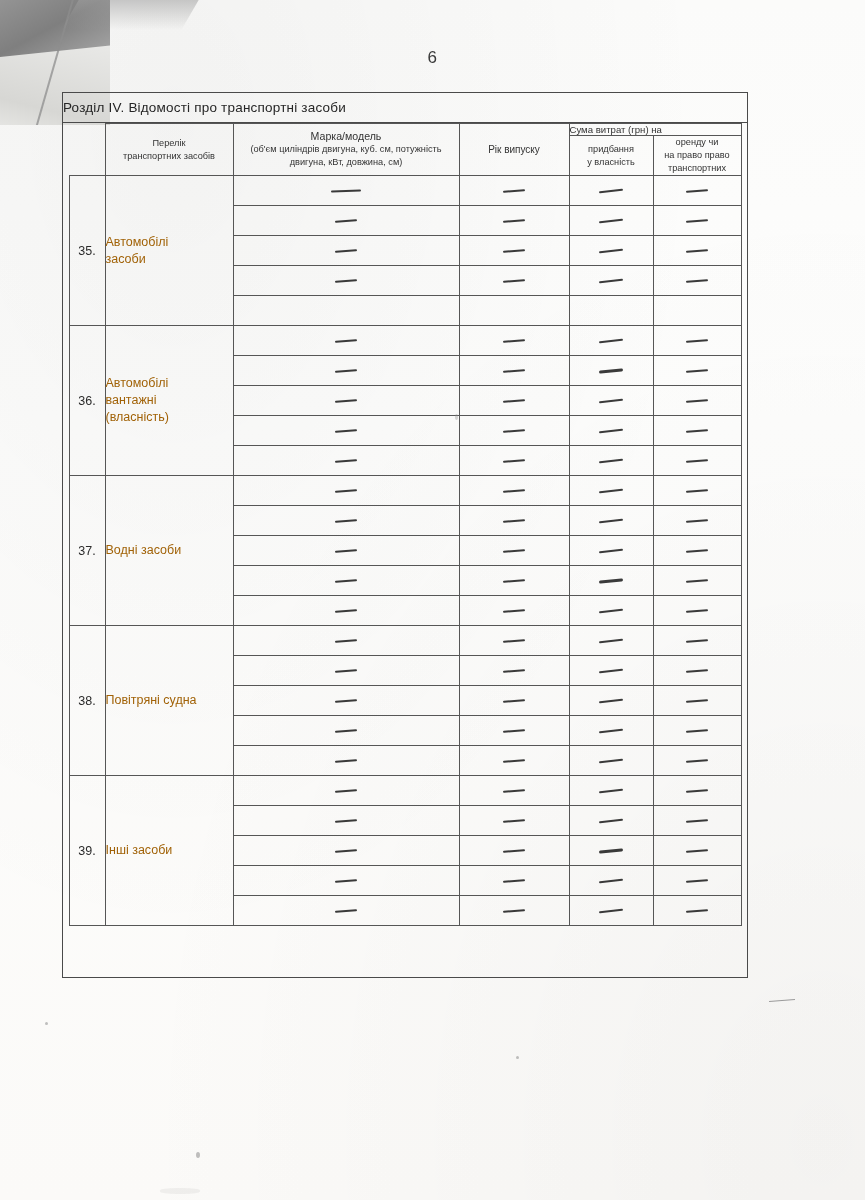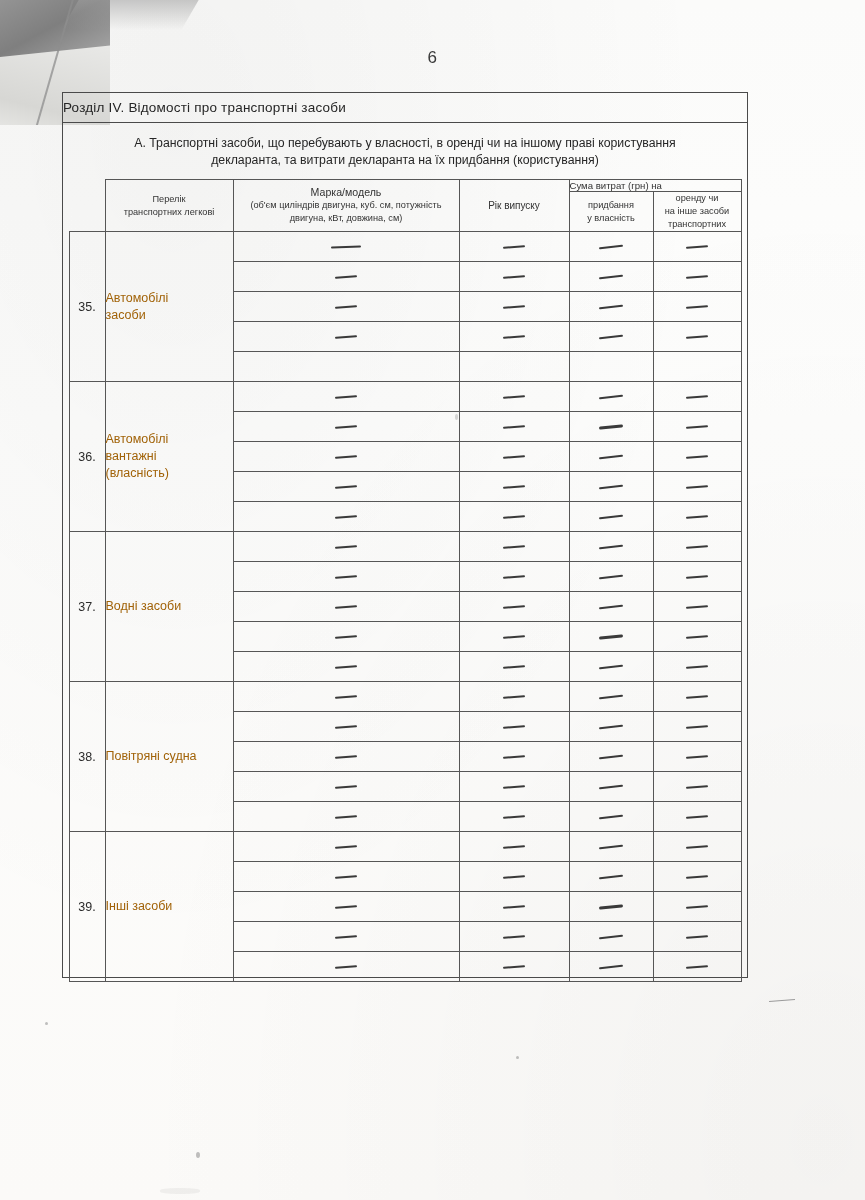--- a/index.html
+++ b/index.html
@@ -229,61 +229,57 @@
   <div class="edge"></div>
 </div>
 <div class="corner-fold2"></div>
 
 <div class="page-number">6</div>
 
 <div class="frame">
 
   <div class="section-title">Розділ IV. Відомості про транспортні засоби</div>
 
-  <div class="subtitle">
-    <div>А. Транспортні засоби, що перебувають у власності, в оренді чи на іншому праві користування</div>
-    <div>декларанта, та витрати декларанта на їх придбання (користування)</div>
-  </div>
 
   <table class="decl">
     <colgroup>
       <col class="col-num">
       <col class="col-name">
       <col class="col-model">
       <col class="col-year">
       <col class="col-buy">
       <col class="col-rent">
     </colgroup>
 
     <thead>
       <tr>
         <td class="borderless"></td>
         <td class="hdr" rowspan="2">
           <span>Перелік</span><br>
-          <span>транспортних легкові</span>
+          <span>транспортних засобів</span>
         </td>
         <td class="hdr" rowspan="2">
           <span class="big">Марка/модель</span>
           <span>(об'єм циліндрів двигуна, куб. см, потужність</span><br>
           <span>двигуна, кВт, довжина, см)</span>
         </td>
         <td class="hdr" rowspan="2">
           <span style="font-size:10px">Рік випуску</span>
         </td>
         <td class="hdr-sum" colspan="2">Сума витрат (грн) на</td>
       </tr>
       <tr>
         <td class="borderless"></td>
         <td class="hdr">
           <span>придбання</span><br>
           <span>у власність</span>
         </td>
         <td class="hdr">
           <span>оренду чи</span><br>
-          <span>на інше засоби</span><br>
+          <span>на право право</span><br>
           <span>транспортних</span>
         </td>
       </tr>
     </thead>
 
     <tbody>
 
       <tr>
         <td class="rownum" rowspan="5">35.</td>
         <td class="rowname" rowspan="5">

